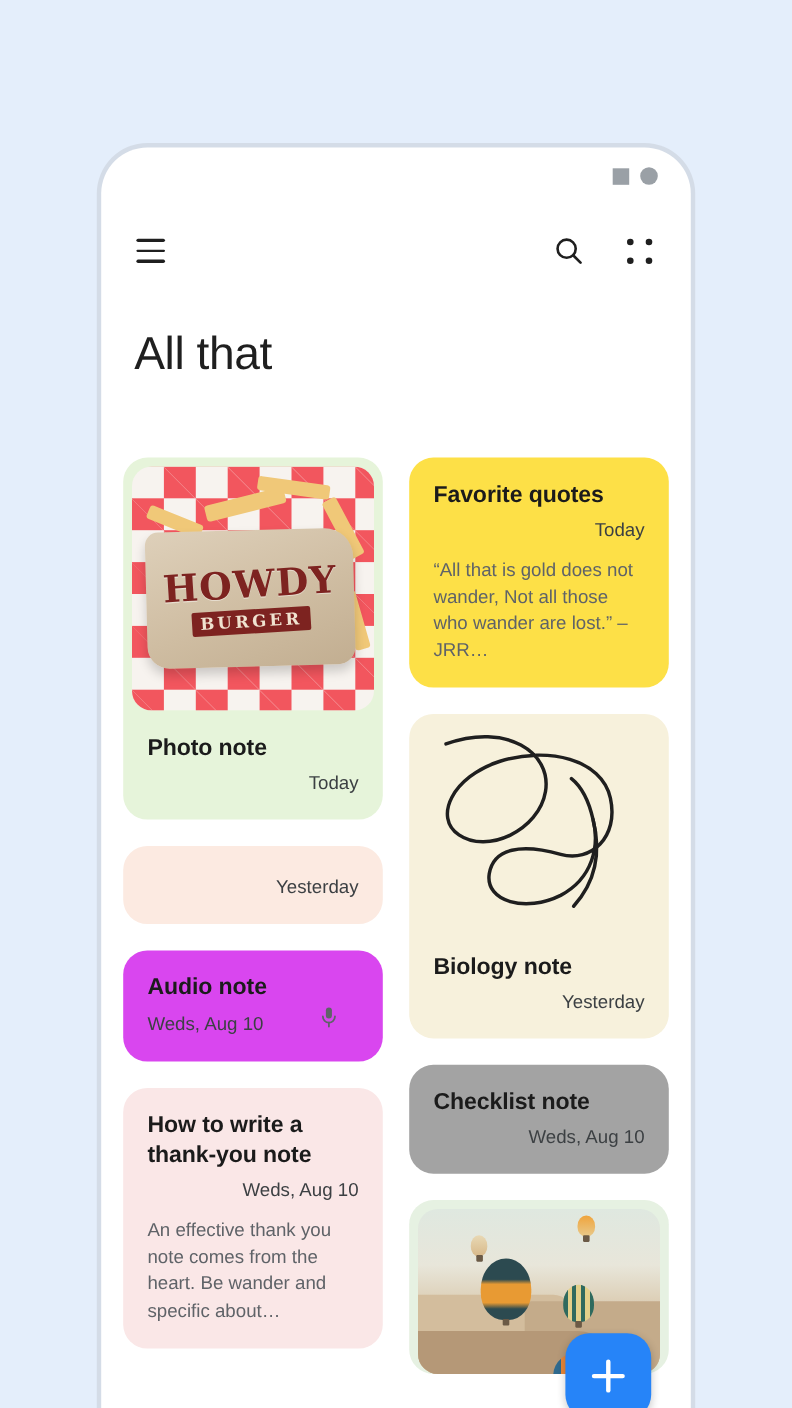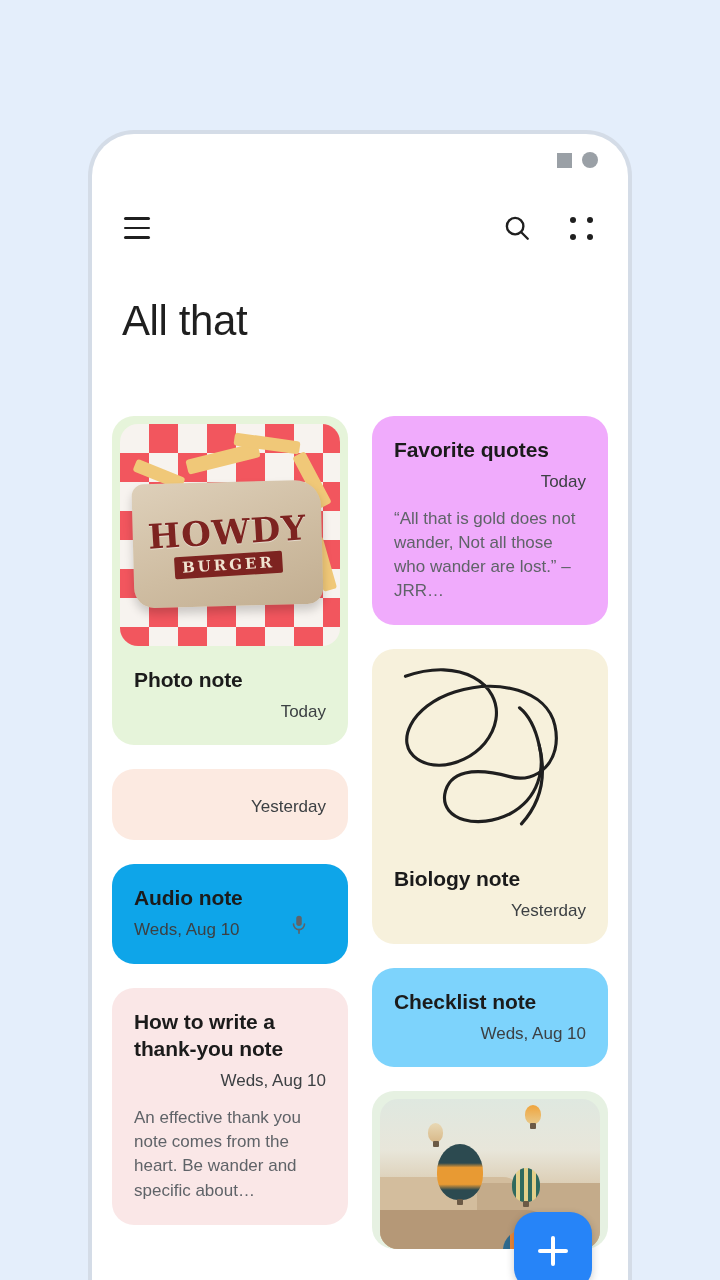--- a/index.html
+++ b/index.html
@@ -349,21 +349,21 @@
             <div class="note-date">Today</div>
           </div>
         </div>
 
         <div class="note-card" style="background:#fceae1;">
           <div class="note-body">
             <div class="note-date">Yesterday</div>
           </div>
         </div>
 
-        <div class="note-card" style="background:#0ea5e9;">
+        <div class="note-card" style="background:#d946ef;">
           <div class="note-body">
             <div class="note-title">Audio note</div>
             <div class="date-row">
               <div class="note-date">Weds, Aug 10</div>
               <span id="mic-icon">
                 <svg width="22" height="26" viewBox="0 0 24 24" fill="#5f6368">
                   <rect x="9" y="2" width="6" height="11" rx="3"></rect>
                   <path d="M6 11a6 6 0 0 0 12 0" fill="none" stroke="#5f6368" stroke-width="1.8" stroke-linecap="round"></path>
                   <line x1="12" y1="17" x2="12" y2="21" stroke="#5f6368" stroke-width="1.8" stroke-linecap="round"></line>
                 </svg>
@@ -377,21 +377,21 @@
             <div class="note-title">How to write a thank-you note</div>
             <div class="note-date">Weds, Aug 10</div>
             <div class="note-snippet">An effective thank you note comes from the heart. Be wander and specific about…</div>
           </div>
         </div>
 
       </div>
 
       <div class="notes-column">
 
-        <div class="note-card" style="background:#f0abfc;">
+        <div class="note-card" style="background:#fde047;">
           <div class="note-body">
             <div class="note-title">Favorite quotes</div>
             <div class="note-date">Today</div>
             <div class="note-snippet">“All that is gold does not wander, Not all those who wander are lost.” – JRR…</div>
           </div>
         </div>
 
         <div class="note-card" style="background:#f7f1dc;">
           <div>
             <svg id="drawing-canvas" viewBox="0 0 240 212" fill="none">
@@ -402,21 +402,21 @@
                        C 166 78, 160 66, 150 58" stroke="#1f1f1f" stroke-width="3.2" stroke-linecap="round" fill="none"></path>
               <path d="M170 96 C 178 128, 172 154, 152 176" stroke="#1f1f1f" stroke-width="3.2" stroke-linecap="round" fill="none"></path>
             </svg>
           </div>
           <div class="note-body" style="padding-top:4px;">
             <div class="note-title">Biology note</div>
             <div class="note-date">Yesterday</div>
           </div>
         </div>
 
-        <div class="note-card" style="background:#7dd3fc;">
+        <div class="note-card" style="background:#a3a3a3;">
           <div class="note-body">
             <div class="note-title">Checklist note</div>
             <div class="note-date">Weds, Aug 10</div>
           </div>
         </div>
 
         <div class="note-card" style="background:#e6f1e2;">
           <div class="note-media-pad">
             <div class="note-media">
               <div id="photo-balloons">

